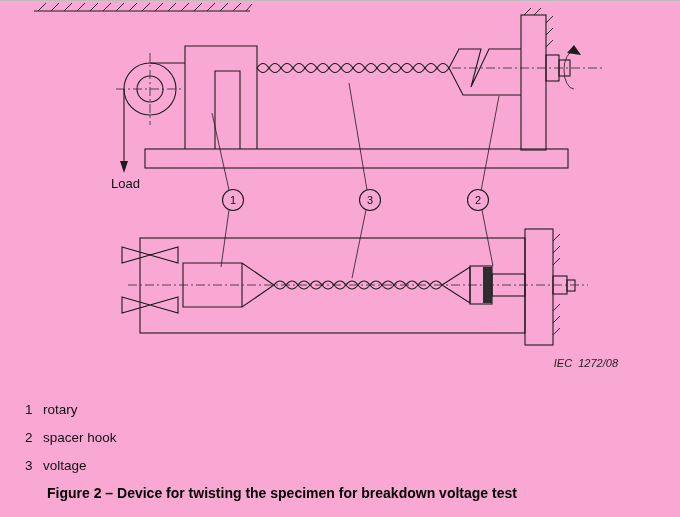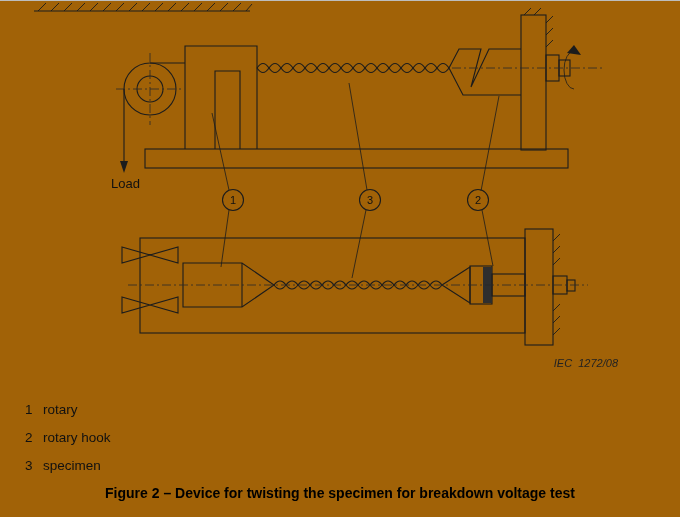--- a/index.html
+++ b/index.html
@@ -1,35 +1,35 @@
 <!DOCTYPE html>
 <html><head>
 <meta charset="utf-8">
 <style>
   html,body{margin:0;padding:0;background:#ffffff;}
   .figure-page{
-    position:relative;width:680px;height:517px;background:#a16207;
+    position:relative;width:680px;height:517px;background:#f9a8d4;
     font-family:"Liberation Sans",sans-serif;color:#111;overflow:hidden;
     border-top:1px solid #bdbdbd;
   }
   svg{position:absolute;left:0;top:0;}
   svg .ln{stroke:#1c1c1c;stroke-width:1.1;fill:none;}
   svg .thin{stroke:#1c1c1c;stroke-width:0.8;fill:none;}
   svg .cl{stroke:#2a2a2a;stroke-width:0.8;fill:none;stroke-dasharray:9 3 2 3;}
   svg .hatch{stroke:#1c1c1c;stroke-width:0.9;fill:none;}
   svg text{font-family:"Liberation Sans",sans-serif;fill:#111;}
   .load-text{font-size:13px;}
   .callout-num{font-size:11px;}
   .iec-text{font-size:11px;font-style:italic;fill:#222;}
   .legend{position:absolute;left:25px;top:394px;font-size:13.5px;}
   .legend-row{height:28px;display:flex;align-items:center;}
   .legend-num{width:18px;}
   .caption{
-    position:absolute;left:0;right:0;top:484px;text-align:center;
-    font-weight:bold;font-size:14px;color:#000;
+    position:absolute;left:0;right:0;top:484px;text-align:left;
+    font-weight:bold;font-size:14px;color:#000;padding-left:47px;
   }
 </style>
 </head>
 <body>
 
 <div class="figure-page">
 
   <svg width="680" height="517" viewBox="0 0 680 517">
 
     <g>
@@ -142,23 +142,23 @@
     <text x="618" y="366" text-anchor="end" class="iec-text">IEC&nbsp;&nbsp;1272/08</text>
   </svg>
 
   <div class="legend">
     <div class="legend-row">
       <span class="legend-num">1</span>
       <span>rotary</span>
     </div>
     <div class="legend-row">
       <span class="legend-num">2</span>
-      <span>rotary hook</span>
+      <span>spacer hook</span>
     </div>
     <div class="legend-row">
       <span class="legend-num">3</span>
-      <span>specimen</span>
+      <span>voltage</span>
     </div>
   </div>
 
   <div class="caption">Figure 2 – Device for twisting the specimen for breakdown voltage test</div>
 
 </div>
 
 </body></html>

